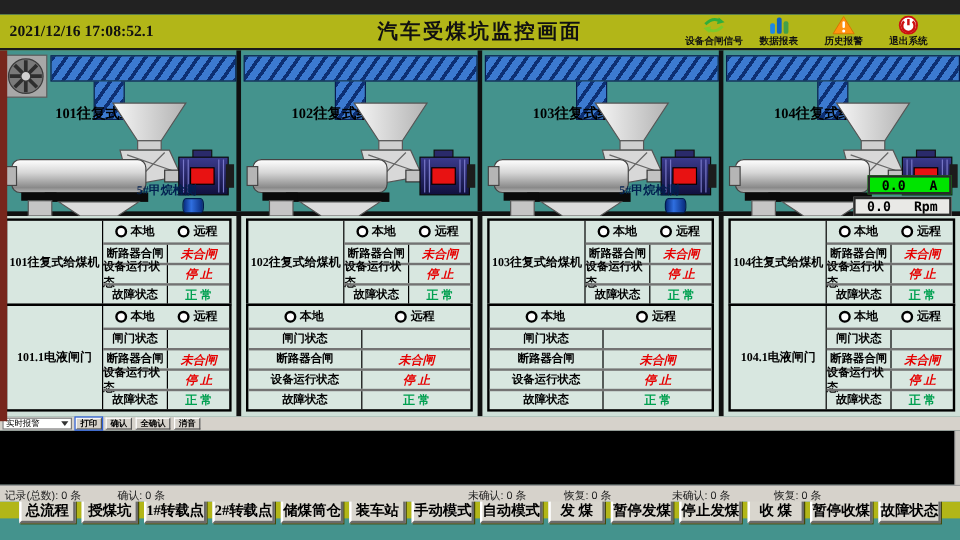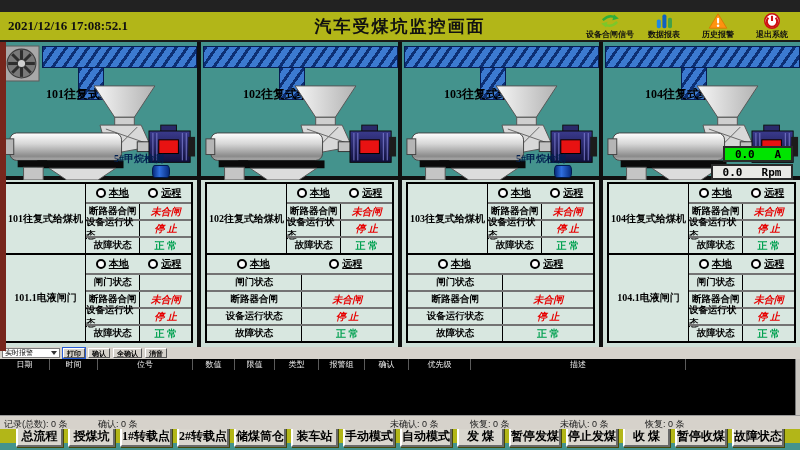--- a/index.html
+++ b/index.html
@@ -5,21 +5,21 @@
   * { margin:0; padding:0; box-sizing:border-box; }
   body { background:#222; font-family:"Liberation Sans", sans-serif; }
   .screen { position:relative; width:800px; height:450px; overflow:hidden; background:#44938d;margin-top:12px; }
 
   
   .titlebar { height:30px; background:#b2b618; border-bottom:2px solid #1a1a1a;
               display:flex; align-items:center; position:relative; }
   .dt { margin-left:8px; font:bold 13px "Liberation Serif", serif; color:#111; }
   .title { position:absolute; left:50%; transform:translateX(-50%);
            font:bold 17px "Liberation Serif", serif; color:#111; letter-spacing:2px; }
-  .actions { margin-left:auto; display:flex; gap:8px; padding-right:5px;text-align:right; }
+  .actions { margin-left:auto; display:flex; gap:8px; padding-right:20px;text-align:right; }
   .action { display:flex; flex-direction:column; align-items:center; width:46px; cursor:pointer; }
   .action svg { width:22px; height:16px; }
   .action .lbl { font-size:8px; font-weight:bold; color:#111; white-space:nowrap; }
 
   
   .machines { display:flex; height:138px; border-bottom:4px solid #101010; position:relative; }
   .m-panel { position:relative; flex:1; border-right:4px solid #101010; background:#44938d; }
   .m-panel:last-child { border-right:none; }
   .left-strip { position:absolute; left:0; top:30px; width:6px; height:309px; background:#77261c; z-index:30; }
 
@@ -52,21 +52,21 @@
             justify-content:center; text-align:center; font:bold 10px "Liberation Serif", serif; padding:0 1px; }
   .c-rows { flex:1; display:flex; flex-direction:column; }
   .c-row { display:flex; border-top:2px solid #737373; height:17px; align-items:stretch; }
   .c-row:first-child { border-top:none; height:18px; }
   .c-row .k { flex:1.05; display:flex; align-items:center; justify-content:center;
               font:bold 9.5px "Liberation Serif", serif; border-right:1px solid #000; }
   .c-row .v { flex:1; display:flex; align-items:center; justify-content:center;
               font:bold 10px "Liberation Serif", serif; }
   .v.red { color:#e60000;font-style:italic; } .v.green { color:#00a050; }
   .radio-row { justify-content:space-around; align-items:center; display:flex; }
-  .radio { display:flex; align-items:center; gap:3px; cursor:pointer;text-decoration:underline; }
+  .radio { display:flex; align-items:center; gap:3px; cursor:pointer; }
   .radio i { width:10px; height:10px; border:2px solid #000; border-radius:50%; background:#fff; }
   .radio b { font:bold 10px "Liberation Serif", serif; }
 
   
   .alarm { position:relative; }
   .atoolbar { height:12px; background:#d6d2cb; display:flex; align-items:center; gap:3px; padding:1px 2px; }
   .aselect { width:58px; height:10px; background:#fff; border:1px solid #7a7a7a; display:flex;
              align-items:center; justify-content:space-between; font-size:7px; padding:0 2px; cursor:pointer; }
   .aselect .arr { width:0; height:0; border-left:3px solid transparent; border-right:3px solid transparent;
                   border-top:4px solid #333; }
@@ -542,32 +542,20 @@
     <div class="atoolbar">
       <div class="aselect">
         <span>实时报警</span>
         <span class="arr"></span>
       </div>
       <button class="abtn focus">打印</button>
       <button class="abtn">确认</button>
       <button class="abtn">全确认</button>
       <button class="abtn">消音</button>
     </div>
-    <div class="ahead">
-      <span class="col" style="width:50px">日期</span>
-      <span class="col" style="width:48px">时间</span>
-      <span class="col" style="width:95px">位号</span>
-      <span class="col" style="width:42px">数值</span>
-      <span class="col" style="width:40px">限值</span>
-      <span class="col" style="width:44px">类型</span>
-      <span class="col" style="width:46px">报警组</span>
-      <span class="col" style="width:44px">确认</span>
-      <span class="col" style="width:62px">优先级</span>
-      <span class="col" style="width:215px">描述</span>
-    </div>
     <div class="abody"></div>
     <div class="ascroll"></div>
     <div class="astatus">
       <span style="left:4px">记录(总数): 0 条</span>
       <span style="left:98px">确认: 0 条</span>
       <span style="left:390px">未确认: 0 条</span>
       <span style="left:470px">恢复: 0 条</span>
       <span style="left:560px">未确认: 0 条</span>
       <span style="left:645px">恢复: 0 条</span>
     </div>

